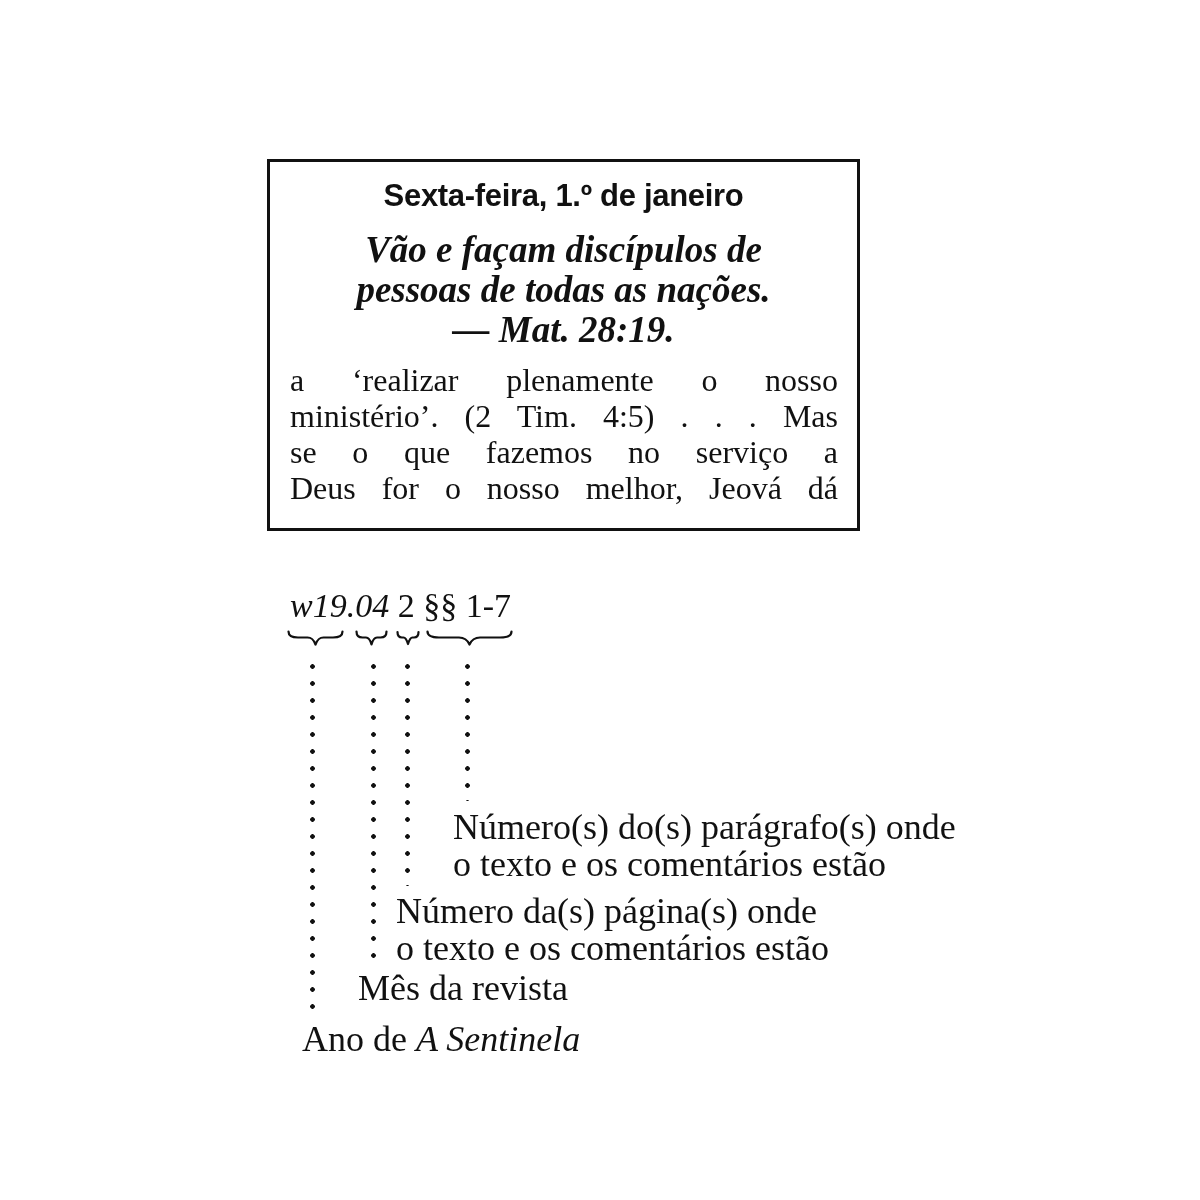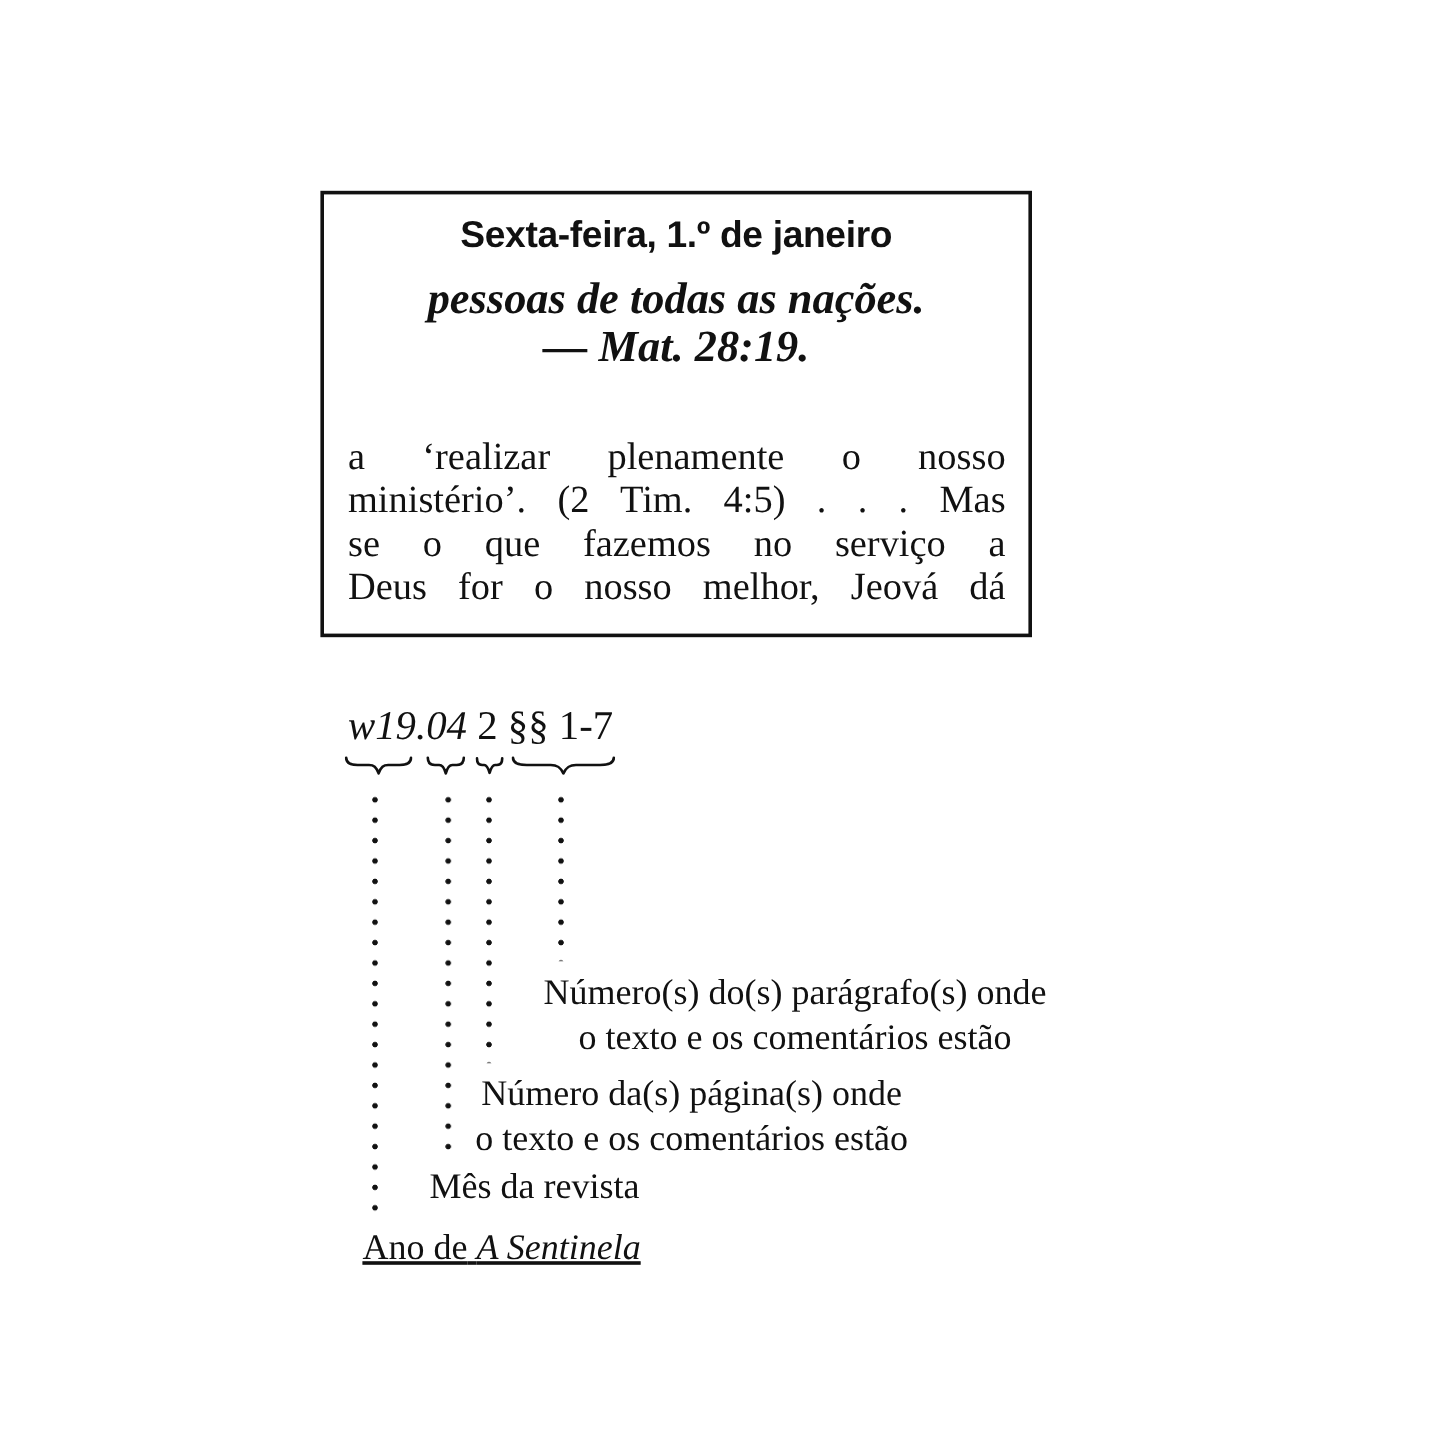--- a/index.html
+++ b/index.html
@@ -26,36 +26,37 @@
   
   .dotline{position:absolute;width:5px;
         background-image:radial-gradient(circle, #111 0 2px, rgba(0,0,0,0) 2.6px);
         background-size:5px 17px;background-repeat:repeat-y;background-position:center top;}
   #leader-year{left:310px;top:658px;height:360px;}
   #leader-month{left:371px;top:658px;height:306px;}
   #leader-page{left:405px;top:658px;height:228px;}
   #leader-paragraph{left:465px;top:658px;height:143px;}
 
   
-  .callout{position:absolute;font-size:30px;line-height:37px;white-space:nowrap;text-align:center;}
+  .callout{position:absolute;font-size:36px;line-height:37px;white-space:nowrap;}
   #callout-paragraphs{left:453px;top:809px;}
   #callout-pages{left:396px;top:893px;}
   #callout-month{left:358px;top:970px;}
-  #callout-year{left:302px;top:1021px;text-decoration:underline;}
+  #callout-year{left:302px;top:1021px;}
   .pub-italic{font-style:italic;}
 </style>
 </head>
 <body>
 
 <div class="page">
 
   <div class="card">
     <div class="card-title">Sexta-feira, 1.º de janeiro</div>
 
     <div class="scripture">
+      <div>Vão e façam discípulos de</div>
       <div>pessoas de todas as nações.</div>
       <div>— Mat. 28:19.</div>
     </div>
 
     <div class="bodytext">
       <div class="bline">a ‘realizar plenamente o nosso</div>
       <div class="bline">ministério’. (2 Tim. 4:5) . . . Mas</div>
       <div class="bline">se o que fazemos no serviço a</div>
       <div class="bline">Deus for o nosso melhor, Jeová dá</div>
     </div>

